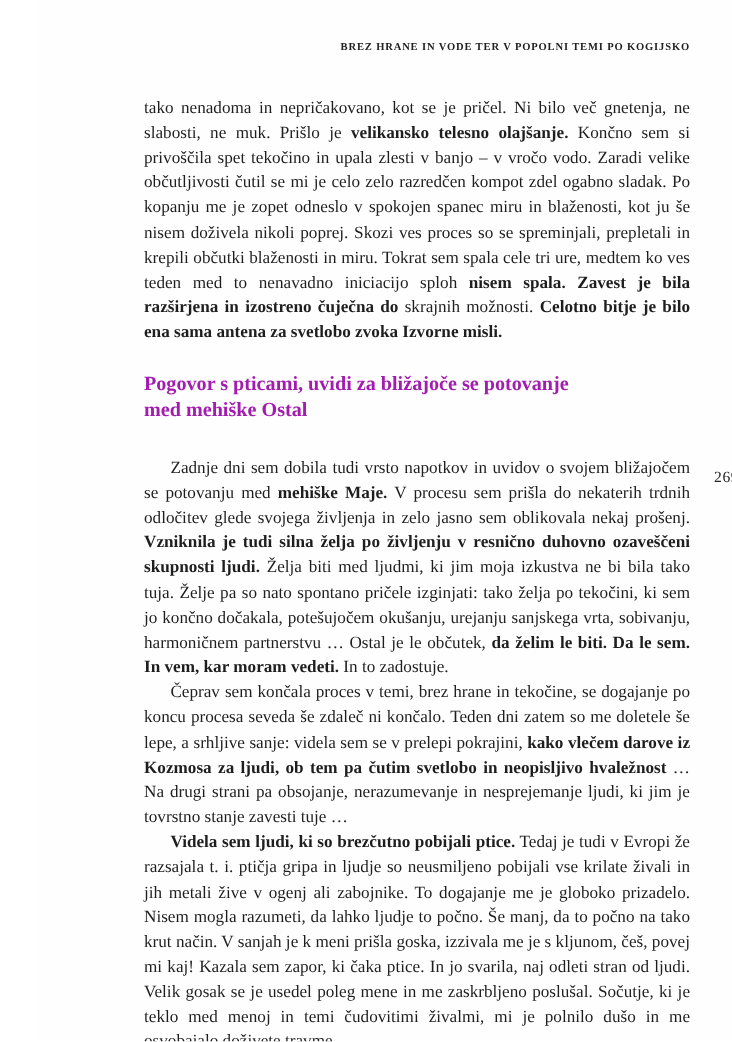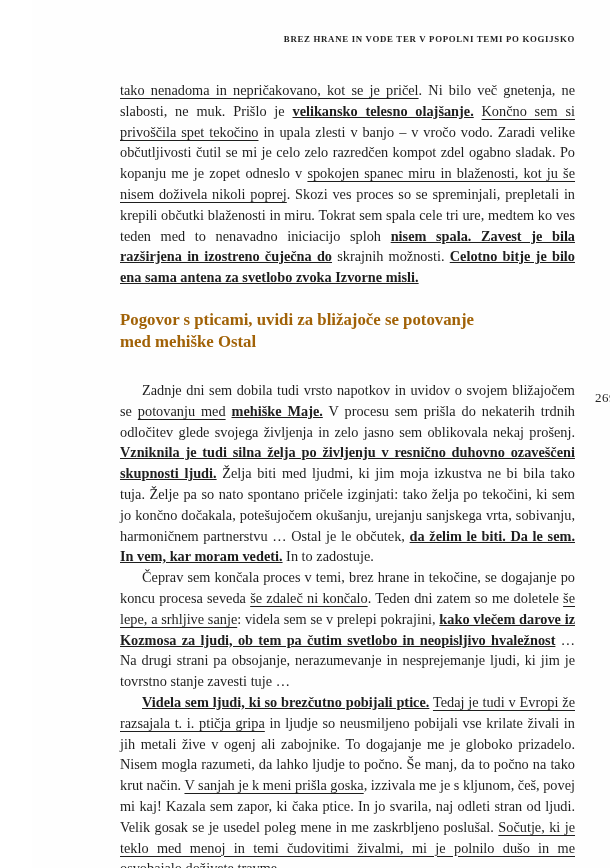--- a/index.html
+++ b/index.html
@@ -46,34 +46,33 @@
     margin: 0;
     font-size: 14.3px;
     line-height: 20.8px;
     text-align: justify;
     hyphens: none;
   }
   .para.indent {
     text-indent: 22px;
   }
   .run   { font-weight: 400; }
-  .run-b { font-weight: 700; text-decoration: underline; }
+  .run-b { font-weight: 700; }
   .run-u {
     font-weight: 400;
-    text-decoration: underline;
     text-decoration-thickness: 1px;
     text-underline-offset: 2.5px;
   }
   .section-heading {
     margin: 21px 0 26px 0;
     font-size: 16.8px;
     line-height: 22.5px;
     font-weight: 700;
     text-align: left;
-    color: #a16207;
+    color: #a21caf;
   }
 </style>
 </head>
 <body>
 
 <div class="page">
 
   <div class="running-header">BREZ HRANE IN VODE TER V POPOLNI TEMI PO KOGIJSKO</div>
 
   <div class="page-number">269</div>

